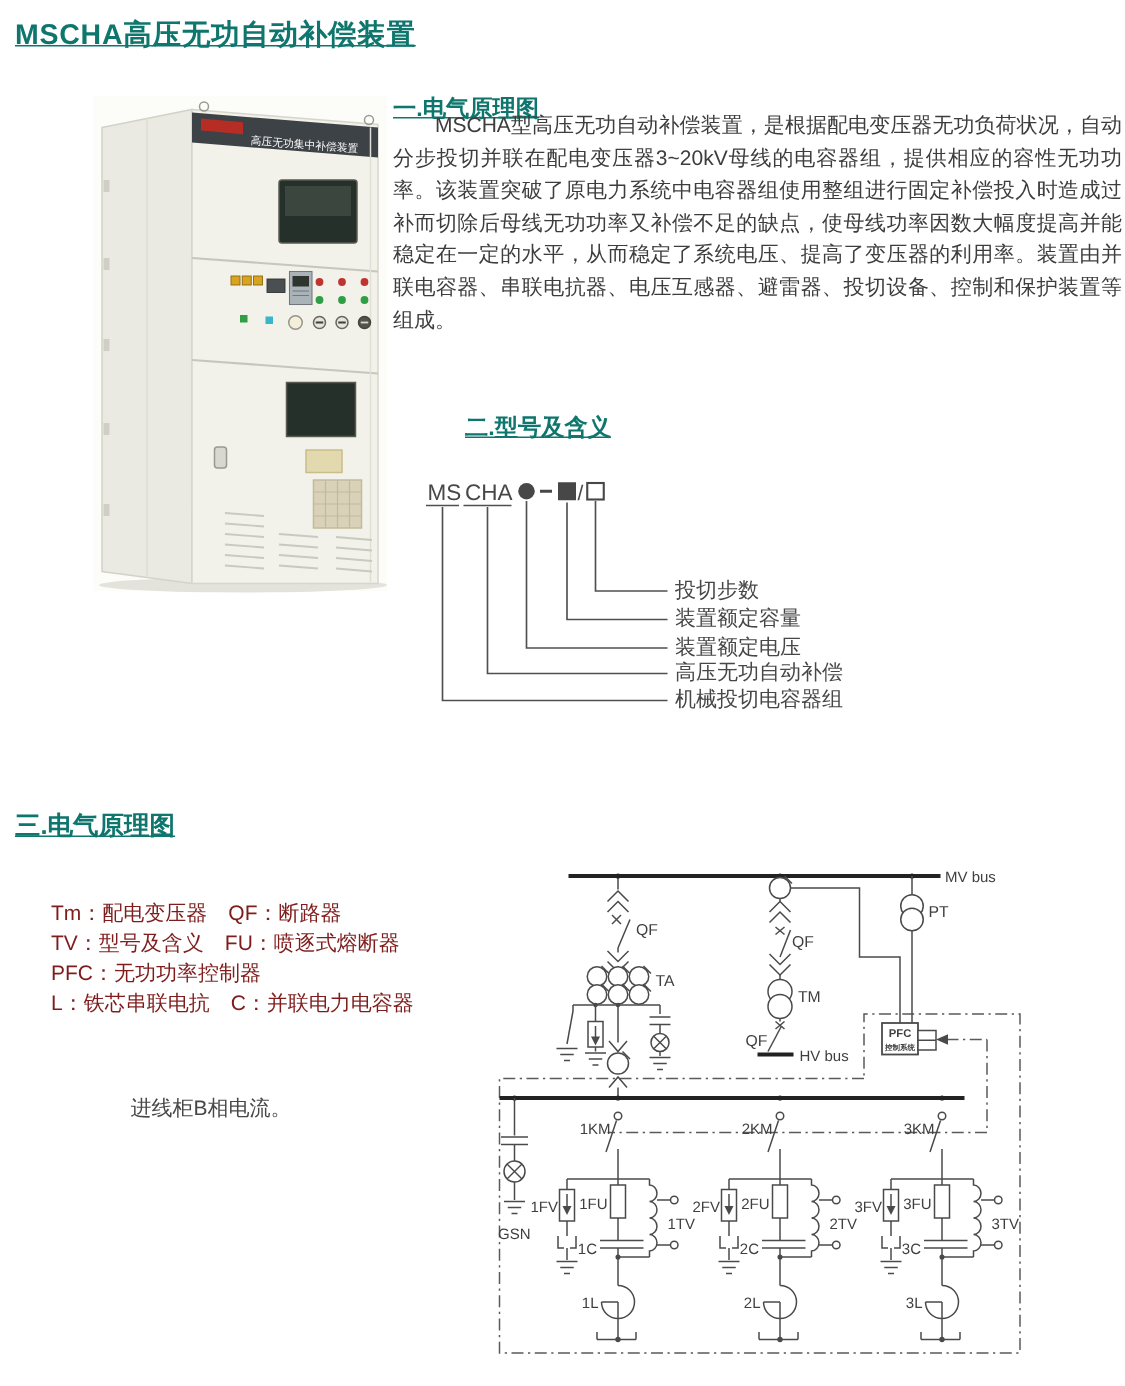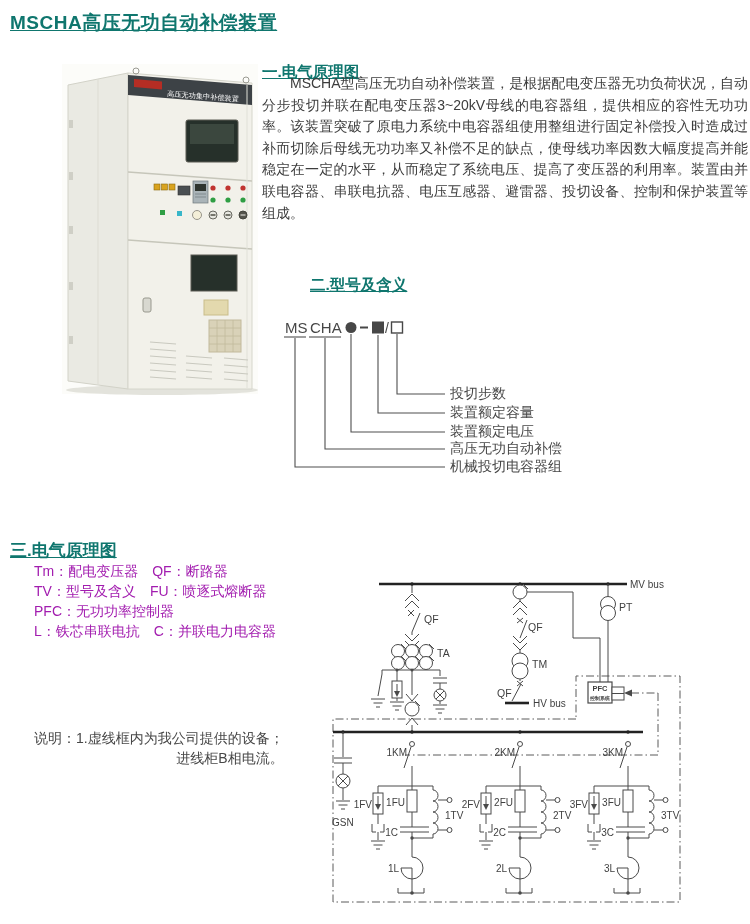--- a/index.html
+++ b/index.html
@@ -4,21 +4,21 @@
 <style>
   html,body{margin:0;padding:0;background:#ffffff;}
   body{width:750px;height:924px;position:relative;font-family:"Liberation Sans",sans-serif;color:#3c3c3c;overflow:hidden;}
   .abs{position:absolute;}
   .h-red{color:#0f766e;font-weight:bold;text-decoration:underline;}
   #page-title{left:10px;top:10px;font-size:19px;letter-spacing:.5px;}
   #sec1-title{left:262px;top:62px;font-size:15.5px;}
   #sec1-body{left:262px;top:73px;width:486px;font-size:14px;line-height:21.6px;text-align:justify;text-indent:2em;color:#3d3d3d;}
   #sec2-title{left:262px;top:275px;font-size:15.5px;margin-left:48px;}
   #sec3-title{left:10px;top:539px;font-size:17px;}
-  #legend{left:34px;top:561px;font-size:14px;line-height:20px;color:#a21caf;}
+  #legend{left:34px;top:598px;font-size:14px;line-height:20px;color:#7f1d1d;}
   #notes{left:34px;top:728px;font-size:14px;line-height:20px;color:#474747;}
   #notes .n2{margin-left:41px;}
   #notes .n3{margin-left:53px;text-align:right;}
   svg{position:absolute;}
   svg text{font-family:"Liberation Sans",sans-serif;}
 </style>
 </head>
 <body>
 
 <div id="page-title" class="abs h-red">MSCHA高压无功自动补偿装置</div>
@@ -137,21 +137,20 @@
 <div id="sec3-title" class="abs h-red">三.电气原理图</div>
 
 <div id="legend" class="abs">
   <div>Tm：配电变压器　QF：断路器</div>
   <div>TV：型号及含义　FU：喷逐式熔断器</div>
   <div>PFC：无功功率控制器</div>
   <div>L：铁芯串联电抗　C：并联电力电容器</div>
 </div>
 
 <div id="notes" class="abs">
-  <div>说明：1.虚线框内为我公司提供的设备；</div>
   <div class="n3">进线柜B相电流。</div>
 </div>
 
 <svg style="left:325px;top:570px" width="370" height="340" viewBox="325 570 370 340">
   <defs>
     <g id="gnd" stroke="#4a4a4a" stroke-width="1">
       <line x1="-7" y1="0" x2="7" y2="0"></line>
       <line x1="-4.5" y1="4" x2="4.5" y2="4"></line>
       <line x1="-2" y1="8" x2="2" y2="8"></line>
     </g>

